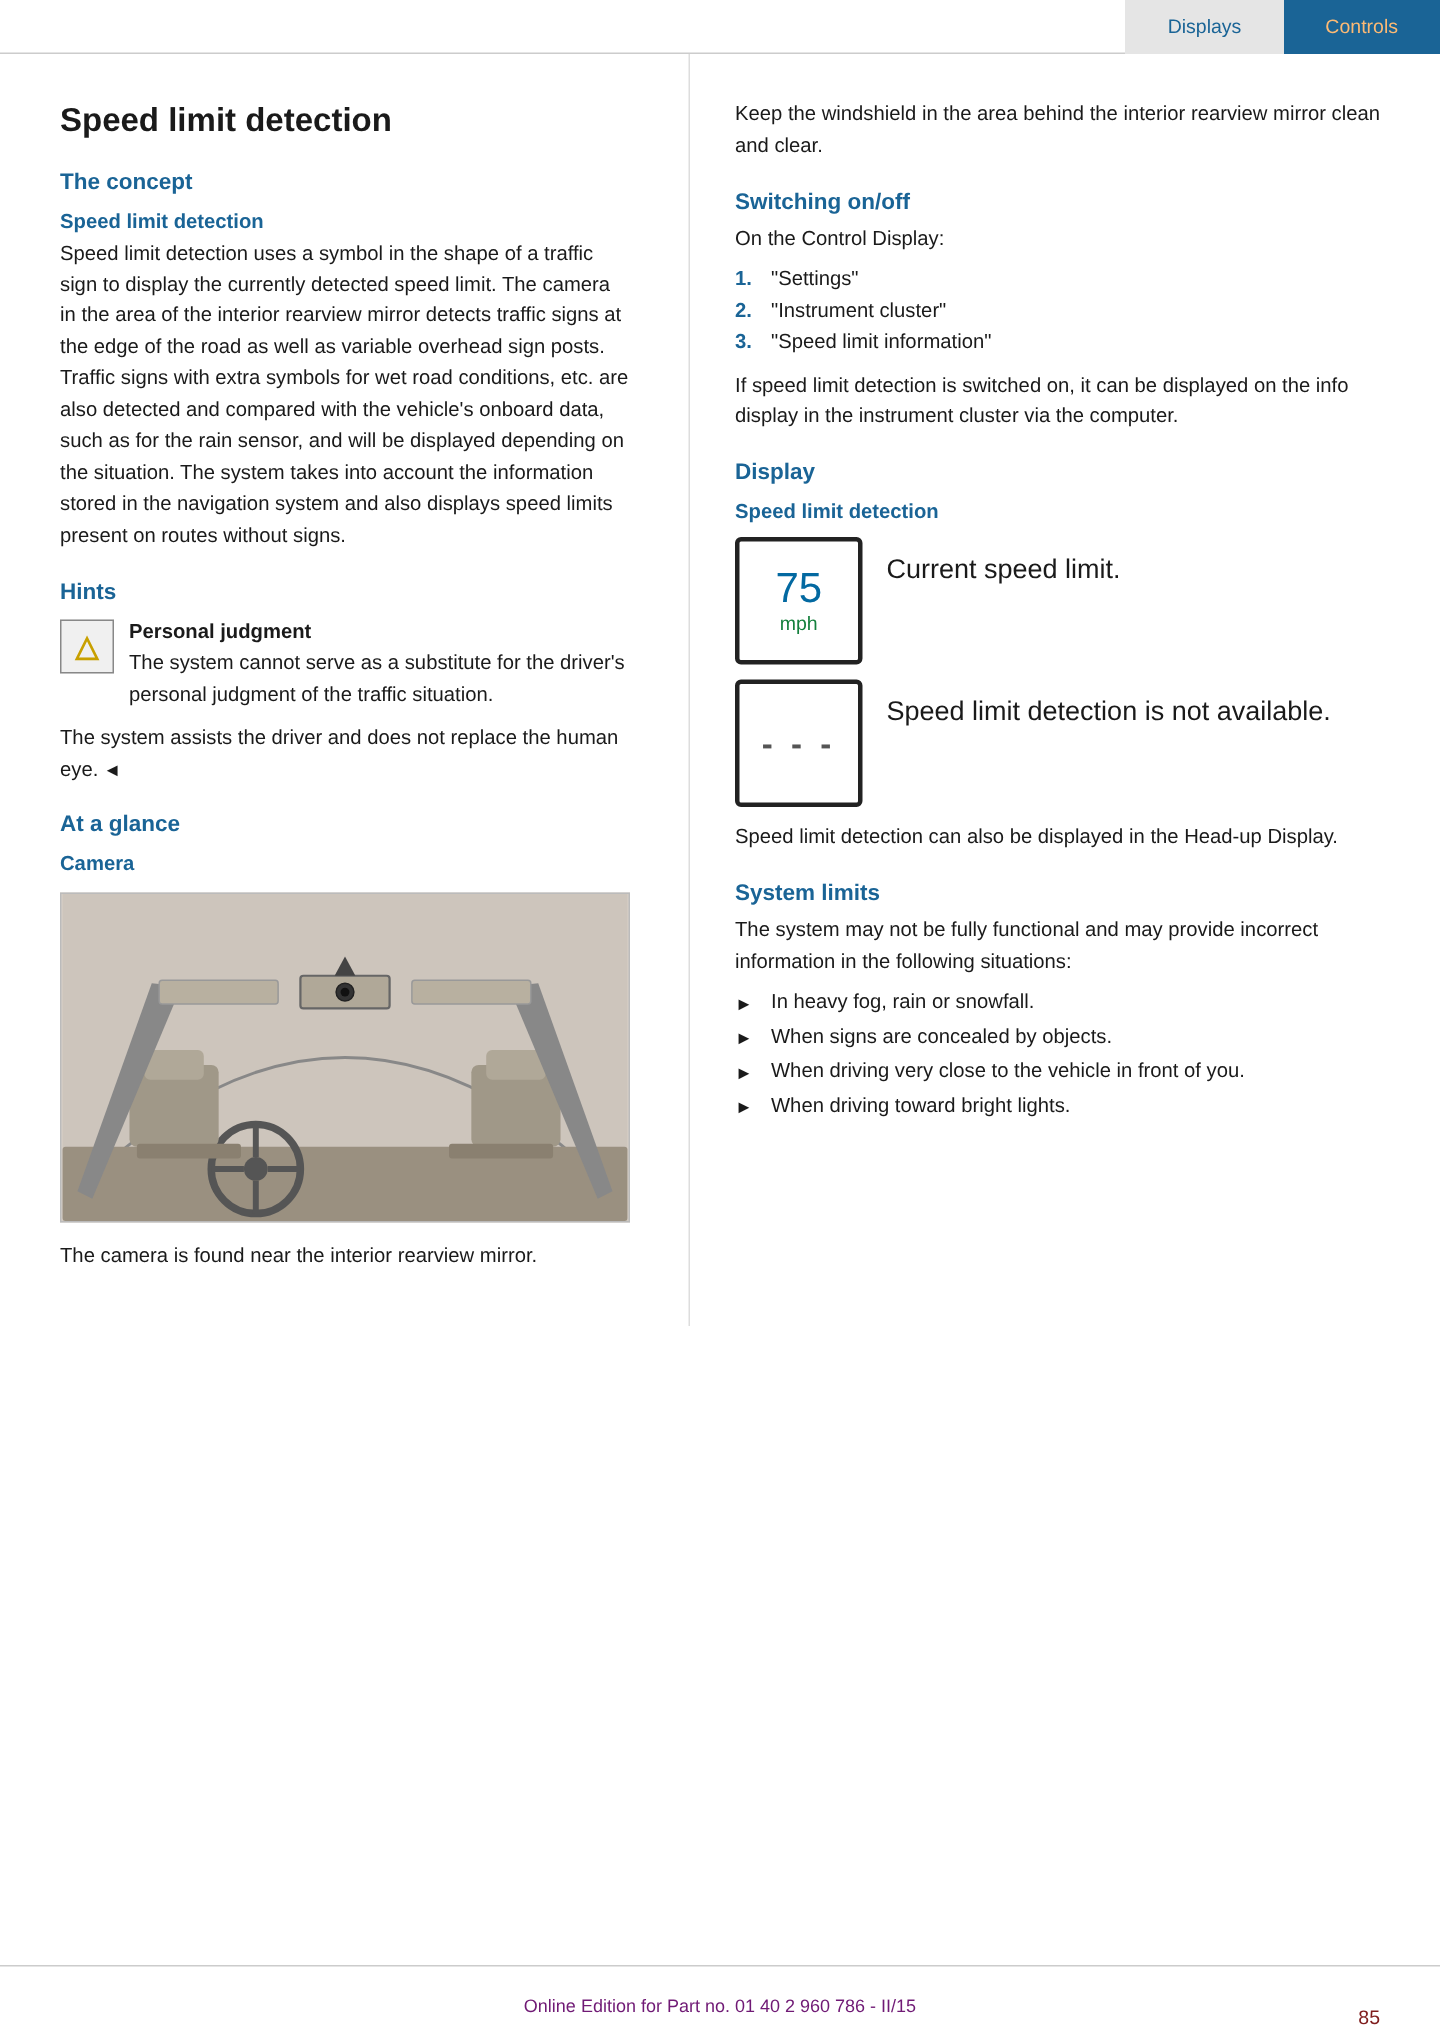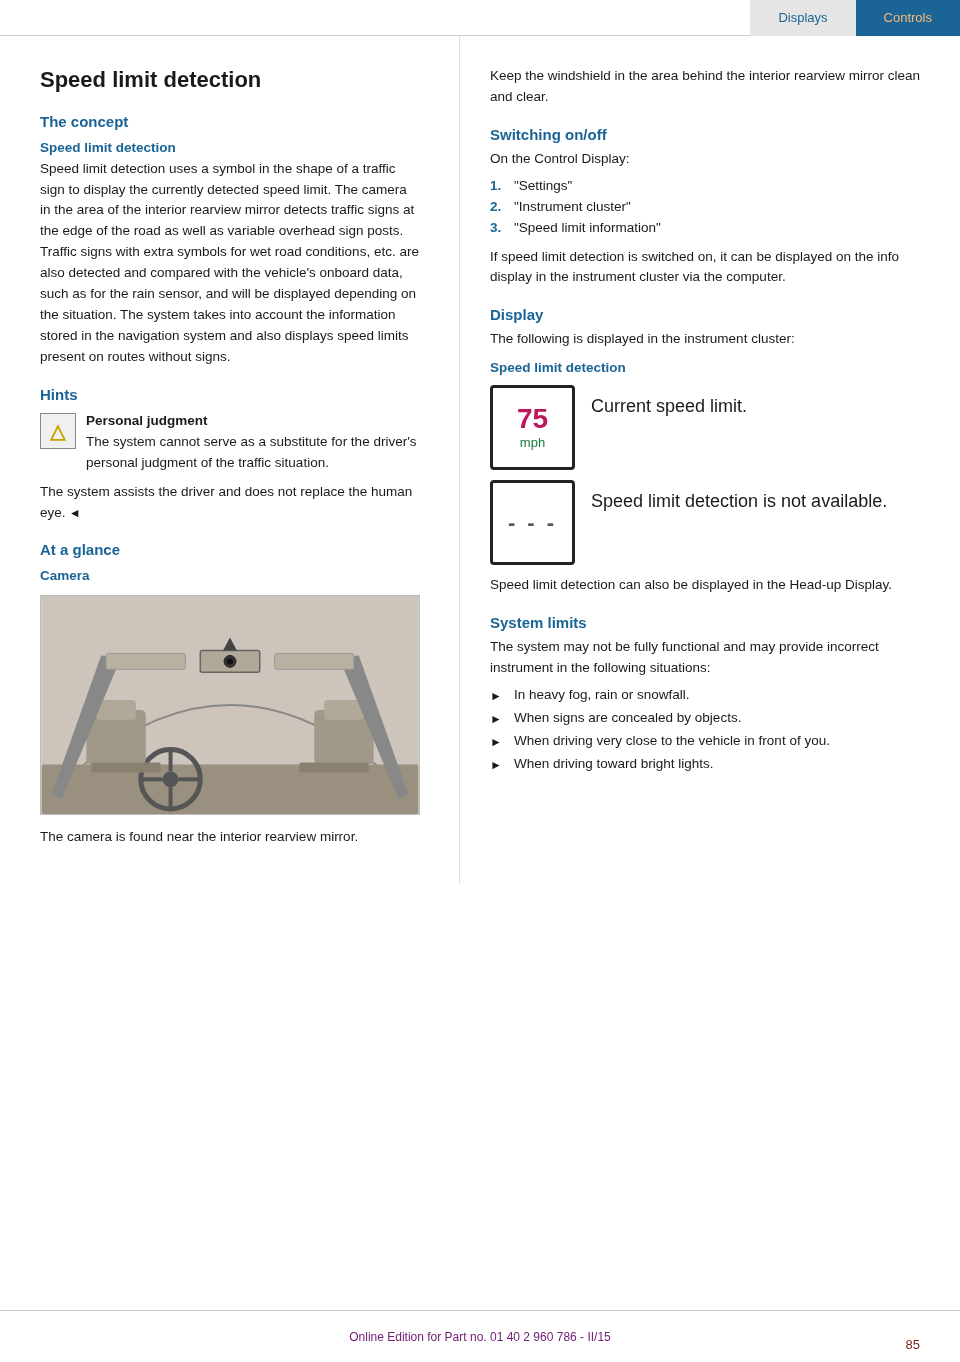--- a/index.html
+++ b/index.html
@@ -156,22 +156,22 @@
       border-radius: 4px;
       display: flex;
       flex-direction: column;
       align-items: center;
       justify-content: center;
       margin-right: 16px;
       background: #fff;
     }
     .speed-number {
       font-size: 28px;
-      font-weight: bold;
-      color: #be185d;
+      font-weight: normal;
+      color: #0369a1;
       line-height: 1;
     }
     .speed-unit {
       font-size: 13px;
       color: #15803d;
       margin-top: 2px;
     }
     .speed-dashes {
       font-size: 22px;
       font-weight: bold;
@@ -356,21 +356,20 @@
       <li>
         <span class="num">3.</span>
         <span>"Speed limit information"</span>
       </li>
     </ol>
 
     <p class="body-text">If speed limit detection is switched on, it can be displayed on the info display in the instrument cluster via the computer.</p>
 
     <div class="section-heading">Display</div>
 
-    <p class="body-text">The following is displayed in the instrument cluster:</p>
 
     <div class="subsection-heading">Speed limit detection</div>
 
     <div class="speed-limit-display">
       <div class="speed-box">
         <span class="speed-number">75</span>
         <span class="speed-unit">mph</span>
       </div>
       <div class="speed-caption">Current speed limit.</div>
     </div>
@@ -379,21 +378,21 @@
       <div class="speed-box">
         <span class="speed-dashes">- - -</span>
       </div>
       <div class="speed-caption">Speed limit detection is not available.</div>
     </div>
 
     <p class="body-text">Speed limit detection can also be displayed in the Head-up Display.</p>
 
     <div class="section-heading">System limits</div>
 
-    <p class="body-text">The system may not be fully functional and may provide incorrect instrument in the following situations:</p>
+    <p class="body-text">The system may not be fully functional and may provide incorrect information in the following situations:</p>
 
     <ul class="bullet-list">
       <li>
         <span class="arrow">►</span>
         <span>In heavy fog, rain or snowfall.</span>
       </li>
       <li>
         <span class="arrow">►</span>
         <span>When signs are concealed by objects.</span>
       </li>

